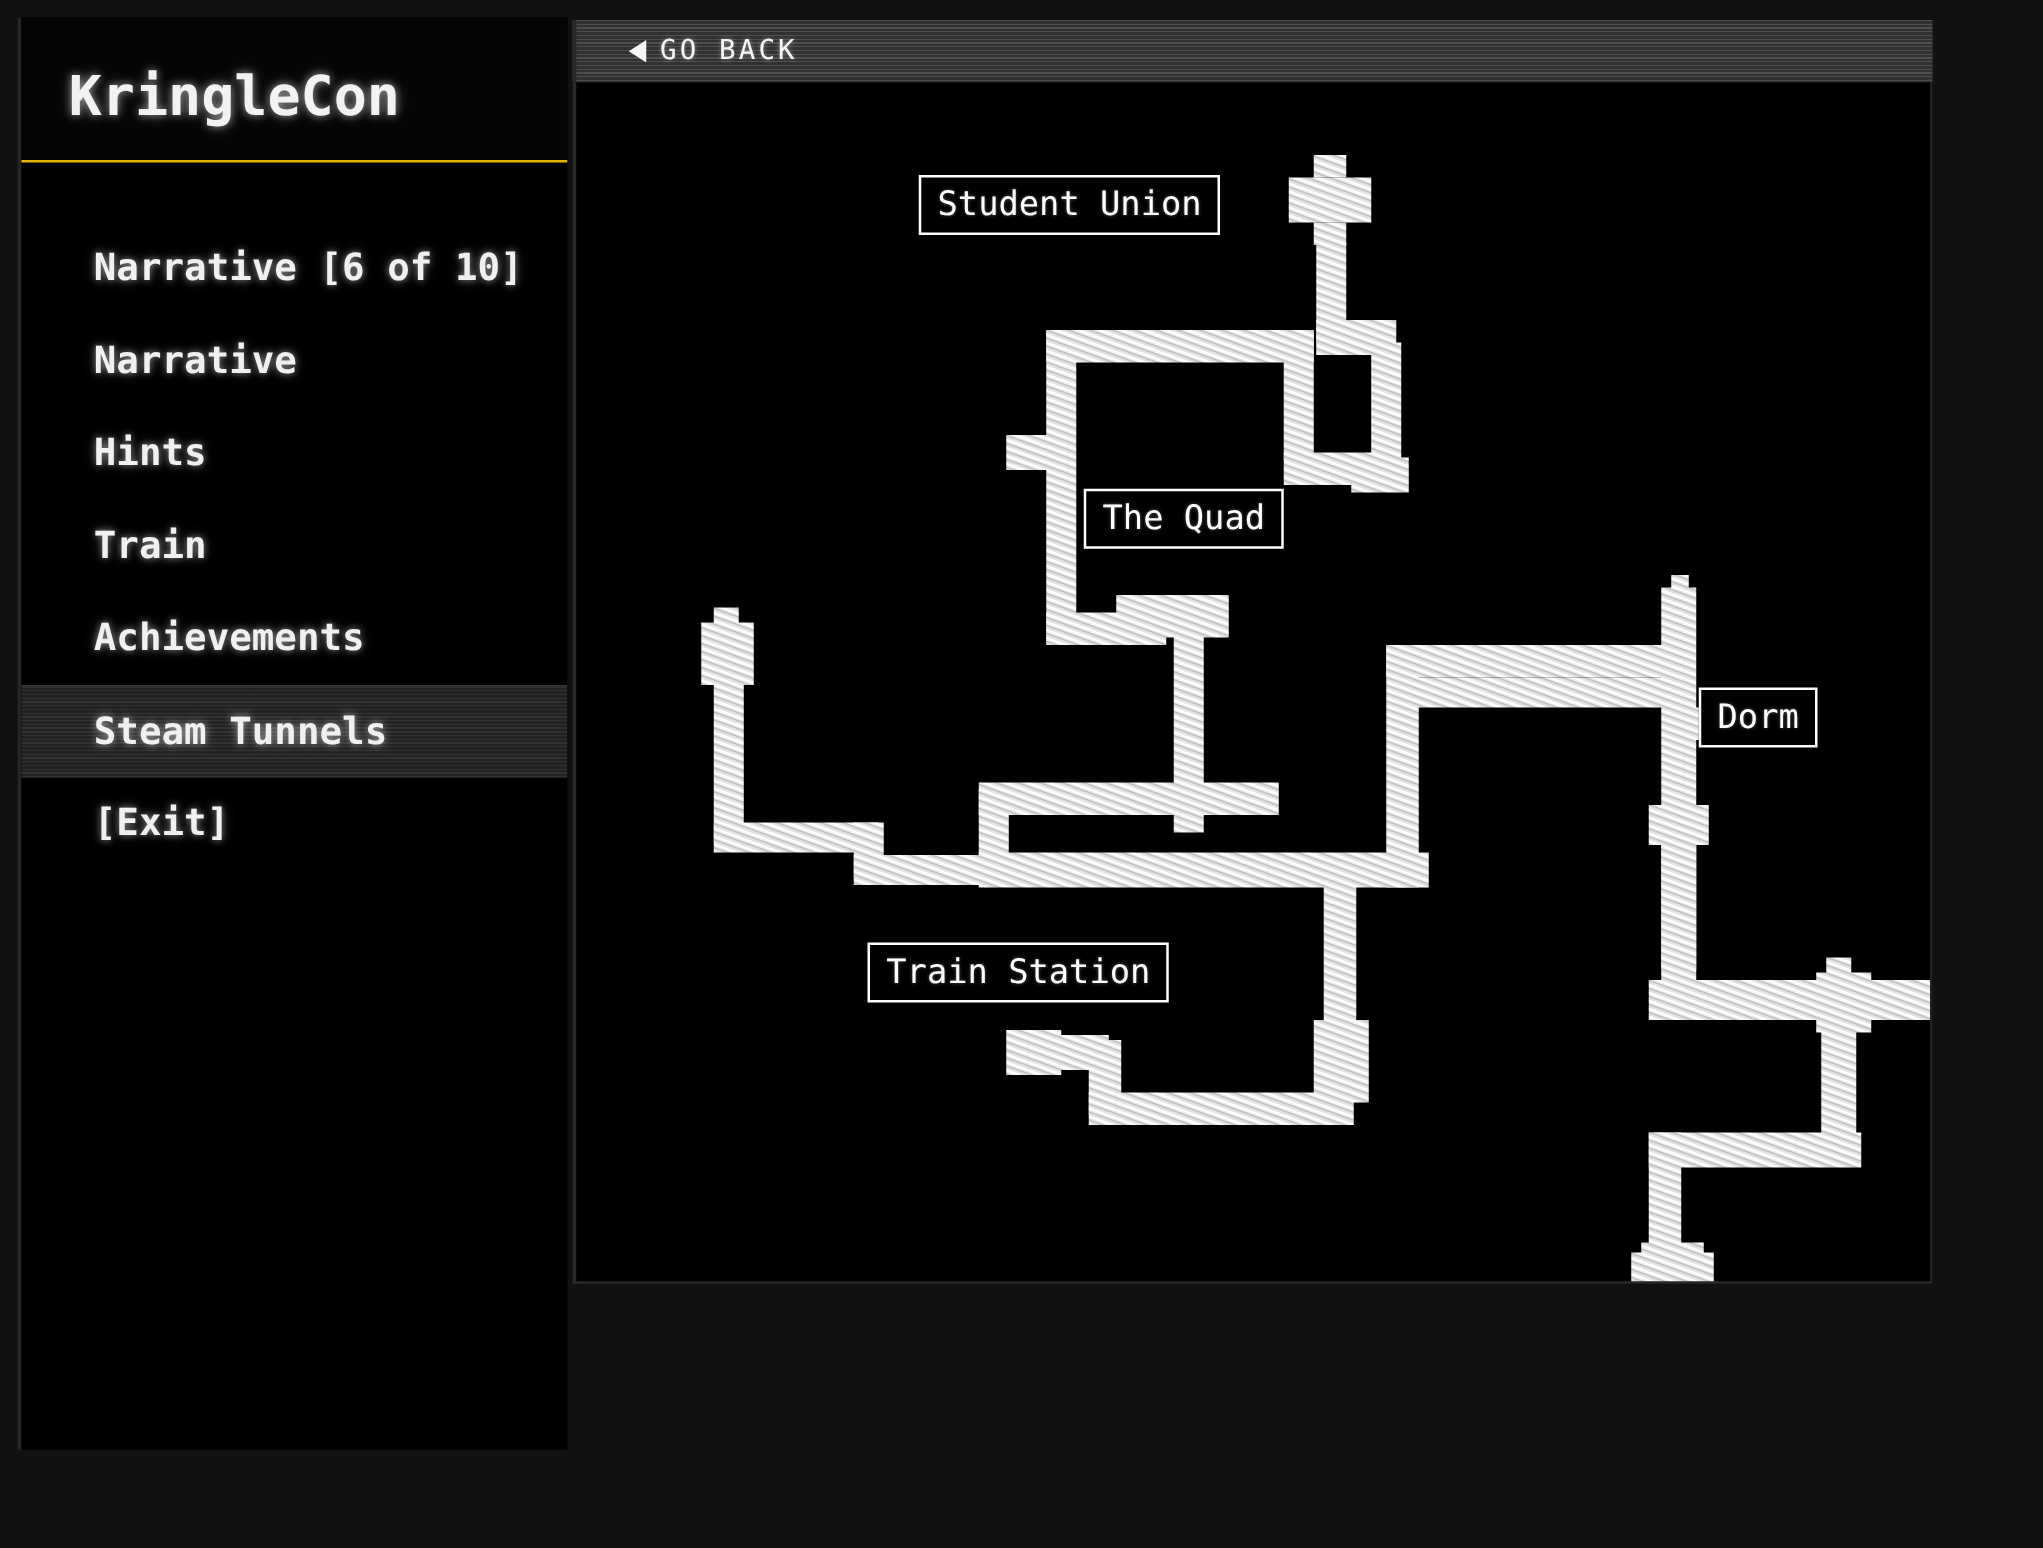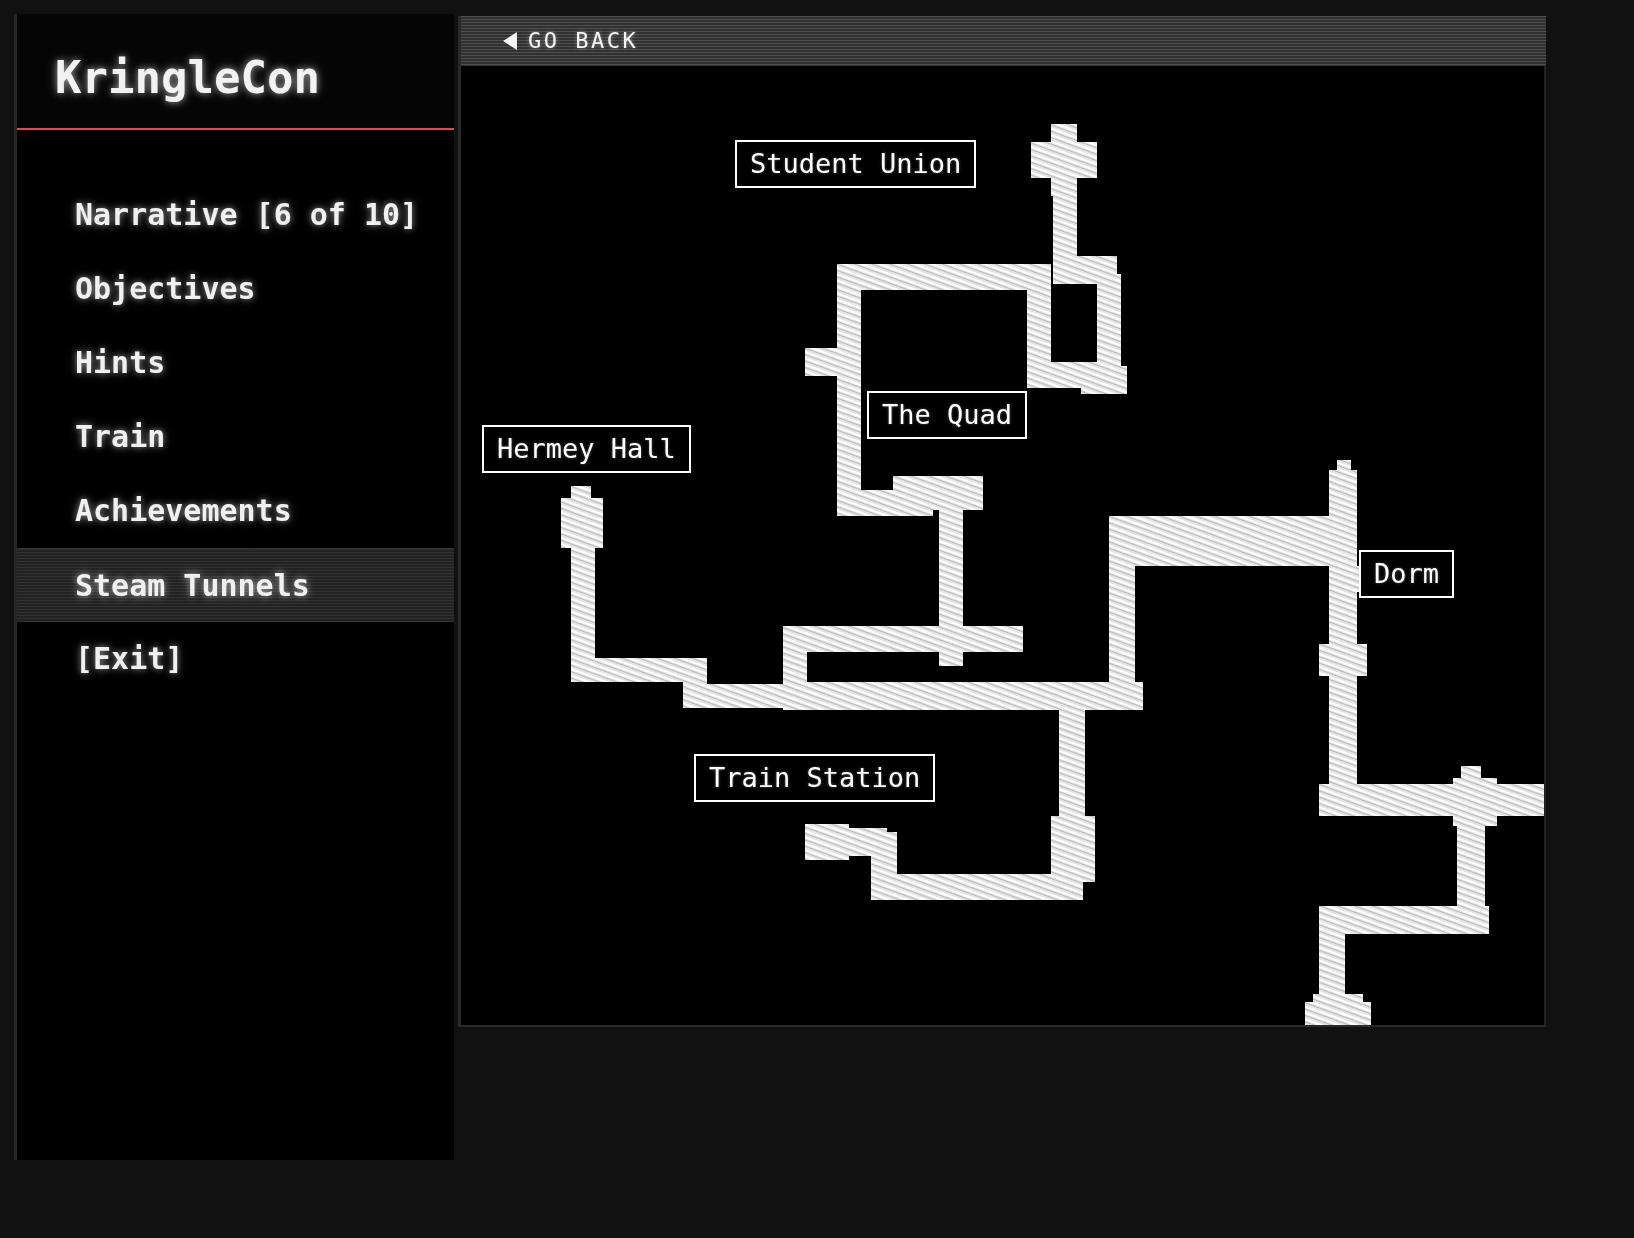--- a/index.html
+++ b/index.html
@@ -30,21 +30,21 @@
     height: 1146px;
     background: #000000;
     border-left: 3px solid #262626;
     box-sizing: border-box;
     overflow: hidden;
   }
 
   #sidebar-title-wrap {
     position: relative;
     height: 114px;
-    border-bottom: 2px solid #ef4444;
+    border-bottom: 2px solid #eab308;
     background: #050505;
   }
 
   #sidebar-title {
     position: absolute;
     left: 38px;
     top: 38px;
     font-size: 44px;
     font-weight: bold;
     color: #f2f2f2;
@@ -187,21 +187,21 @@
 <div id="app">
 
   <div id="sidebar">
 
     <div id="sidebar-title-wrap">
       <div id="sidebar-title">KringleCon</div>
     </div>
 
     <div id="menu">
       <div class="menu-item">Narrative [6 of 10]</div>
-      <div class="menu-item">Objectives</div>
+      <div class="menu-item">Narrative</div>
       <div class="menu-item">Hints</div>
       <div class="menu-item">Train</div>
       <div class="menu-item">Achievements</div>
       <div class="menu-item selected">Steam Tunnels</div>
       <div class="menu-item">[Exit]</div>
     </div>
 
   </div>
 
   <div id="main">
@@ -301,21 +301,20 @@
           <rect x="382" y="762" width="44" height="28"></rect>
           <rect x="344" y="758" width="44" height="36"></rect>
 
         </g>
       </svg>
 
       <div class="room-label" style="left:274px; top:74px;">Student Union</div>
 
       <div class="room-label" style="left:406px; top:325px;">The Quad</div>
 
-      <div class="room-label" style="left:21px; top:359px;">Hermey Hall</div>
 
       <div class="room-label" style="left:898px; top:484px;">Dorm</div>
 
       <div class="room-label" style="left:197px; top:688px;margin-left:36px;">Train Station</div>
 
 
     </div>
   </div>
 </div>
 

